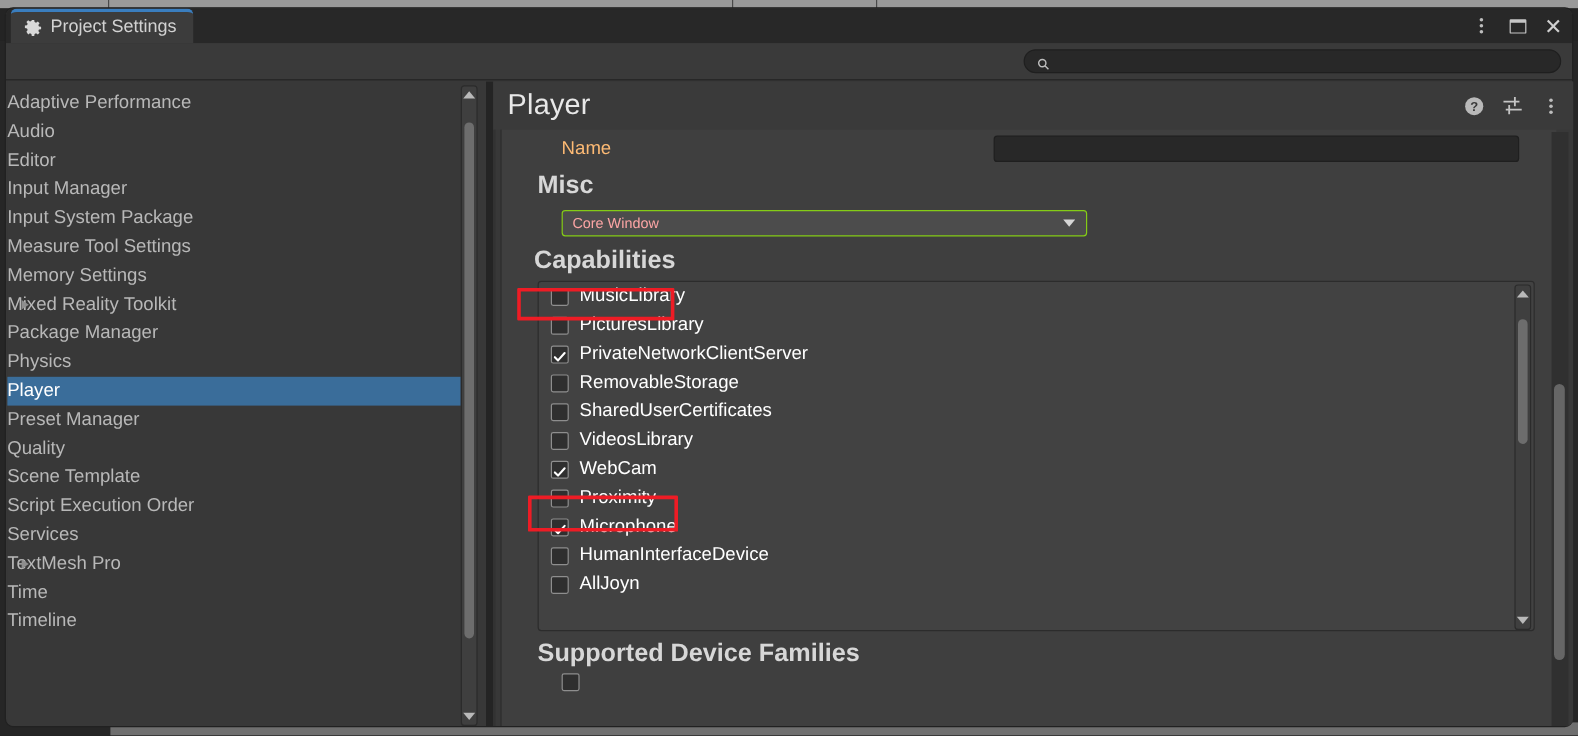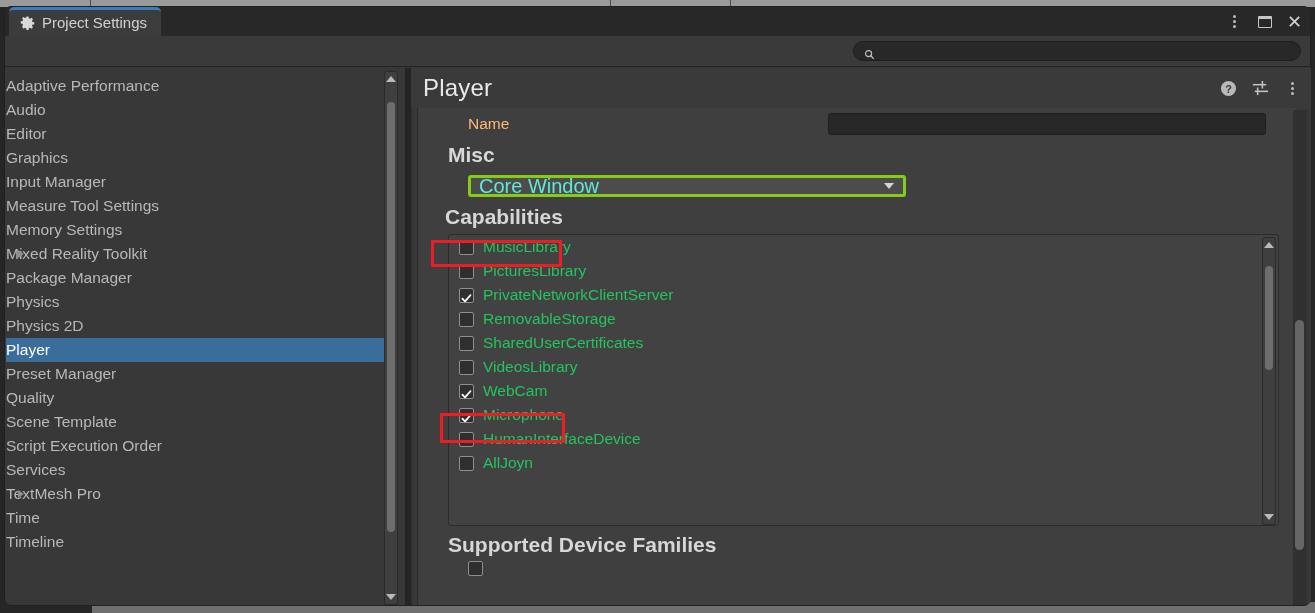--- a/index.html
+++ b/index.html
@@ -163,22 +163,22 @@
 
   .row {
     height: 32px; display: flex; align-items: center; padding-left: 50px;
   }
   .row-label { color: #fdba74; font-size: 15.5px; width: 360px; }
   .field {
     height: 22px; background: #282828; border: 1px solid #1f1f1f; border-radius: 3px;
     width: 438px;
   }
   .field.dropdown {
-    background: #4c4c4c; border: 3px solid #84cc16; display: flex; align-items: center;
-    color: #5eead4; font-size: 20px; padding-left: 8px; position: relative;
+    background: #4c4c4c; border: 1px solid #84cc16; display: flex; align-items: center;
+    color: #fca5a5; font-size: 12px; padding-left: 8px; position: relative;
   }
   .field.dropdown .caret {
     position: absolute; right: 9px; top: 50%; transform: translateY(-50%);
     width: 0; height: 0; border-left: 5px solid transparent; border-right: 5px solid transparent;
     border-top: 6px solid #d6d6d6;
   }
   .section-head {
     height: 30px; display: flex; align-items: center; padding-left: 30px;
     color: #d7d7d7; font-size: 21px; font-weight: bold;
   }
@@ -190,21 +190,21 @@
     margin: 2px 18px 0 30px;
     height: 292px;
     background: #424242;
     border: 1px solid #2c2c2c;
     border-radius: 3px;
     overflow: hidden;
   }
   .listbox-scroll-area { position: absolute; left: 0; top: 0; right: 18px; bottom: 0; overflow: hidden; }
   .cap-item {
     height: 24px; display: flex; align-items: center; padding-left: 10px; gap: 9px;
-    color: #22c55e; font-size: 15.5px;
+    color: #ffffff; font-size: 15.5px;
   }
   .cbox {
     width: 15px; height: 15px; flex: 0 0 auto;
     background: #2f2f2f; border: 1px solid #8e8e8e; border-radius: 2px;
     display: flex; align-items: center; justify-content: center;
   }
   .cbox .tick {
     width: 11px; height: 11px;
   }
   #cap-scroll { right: 2px; top: 2px; height: 288px; }
@@ -278,43 +278,40 @@
           <div class="side-item">
             <span>Adaptive Performance</span>
           </div>
           <div class="side-item">
             <span>Audio</span>
           </div>
           <div class="side-item">
             <span>Editor</span>
           </div>
           <div class="side-item">
-            <span>Graphics</span>
-          </div>
-          <div class="side-item">
             <span>Input Manager</span>
+          </div>
+          <div class="side-item">
+            <span>Input System Package</span>
           </div>
           <div class="side-item">
             <span>Measure Tool Settings</span>
           </div>
           <div class="side-item">
             <span>Memory Settings</span>
           </div>
           <div class="side-item">
             <span class="foldout"></span>
             <span>Mixed Reality Toolkit</span>
           </div>
           <div class="side-item">
             <span>Package Manager</span>
           </div>
           <div class="side-item">
             <span>Physics</span>
-          </div>
-          <div class="side-item">
-            <span>Physics 2D</span>
           </div>
           <div class="side-item selected">
             <span>Player</span>
           </div>
           <div class="side-item">
             <span>Preset Manager</span>
           </div>
           <div class="side-item">
             <span>Quality</span>
           </div>
@@ -430,20 +427,24 @@
               </div>
               <div class="cap-item">
                 <span class="cbox">
                   <span class="tick"><svg viewBox="0 0 12 12" width="11" height="11">
                       <path d="M1.5 6.2 L4.4 9.1 L10.4 2.4" fill="none" stroke="#ffffff" stroke-width="1.9" stroke-linecap="round" stroke-linejoin="round"></path>
                     </svg></span>
                 </span>
                 <span>WebCam</span>
               </div>
               <div class="cap-item">
+                <span class="cbox"></span>
+                <span>Proximity</span>
+              </div>
+              <div class="cap-item">
                 <span class="cbox">
                   <span class="tick"><svg viewBox="0 0 12 12" width="11" height="11">
                       <path d="M1.5 6.2 L4.4 9.1 L10.4 2.4" fill="none" stroke="#ffffff" stroke-width="1.9" stroke-linecap="round" stroke-linejoin="round"></path>
                     </svg></span>
                 </span>
                 <span>Microphone</span>
               </div>
               <div class="cap-item">
                 <span class="cbox"></span>
                 <span>HumanInterfaceDevice</span>

